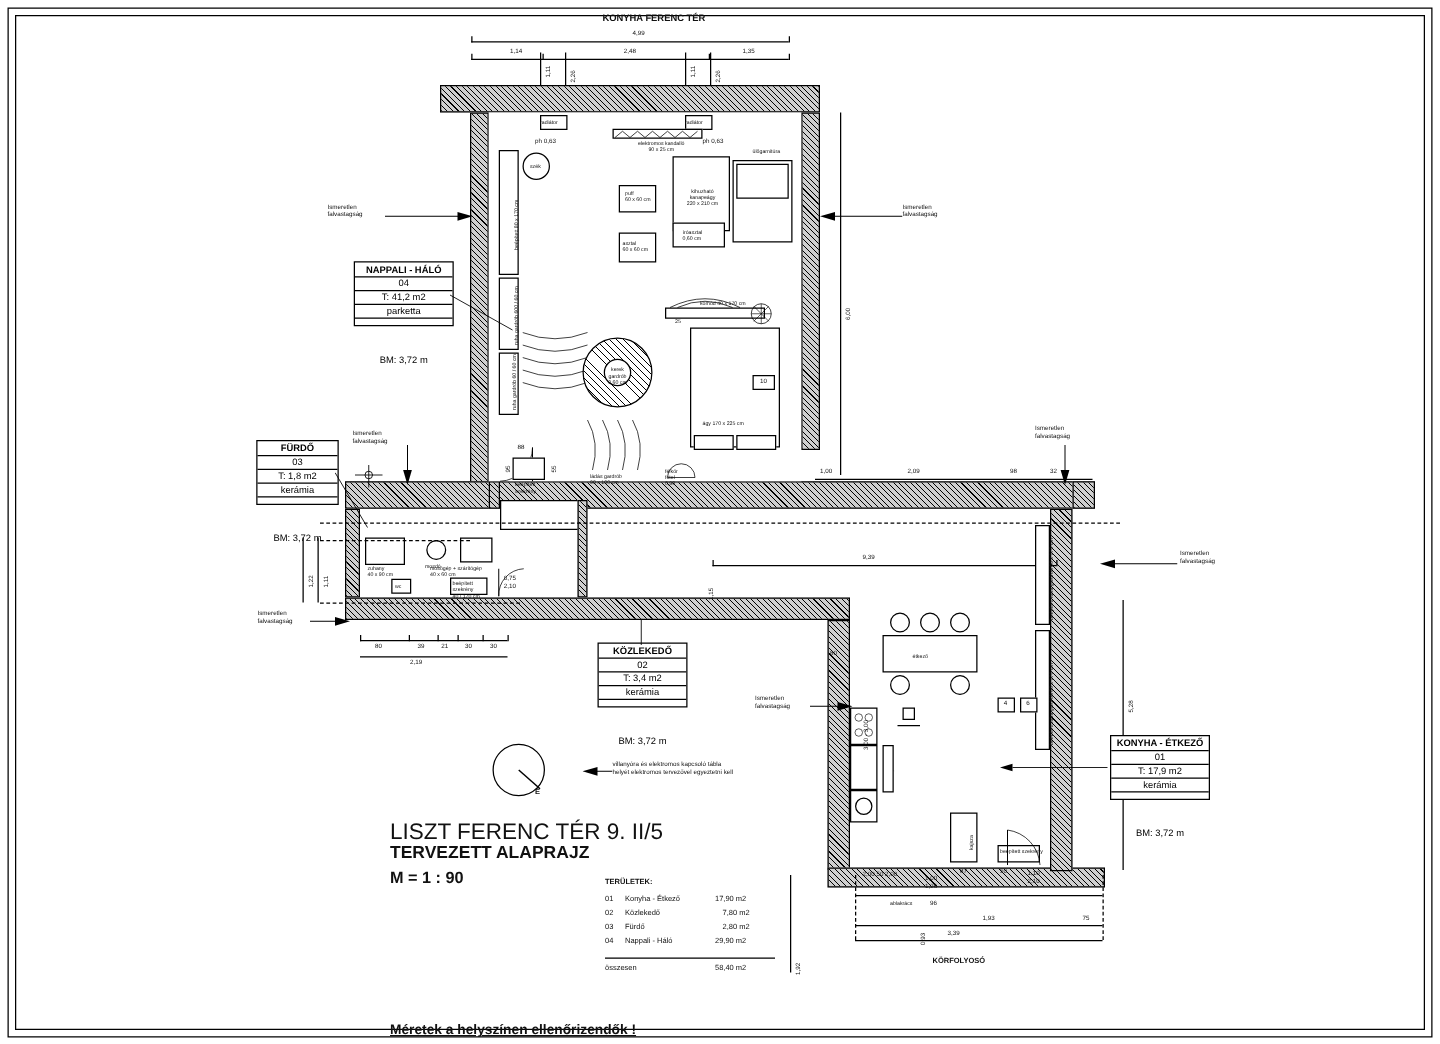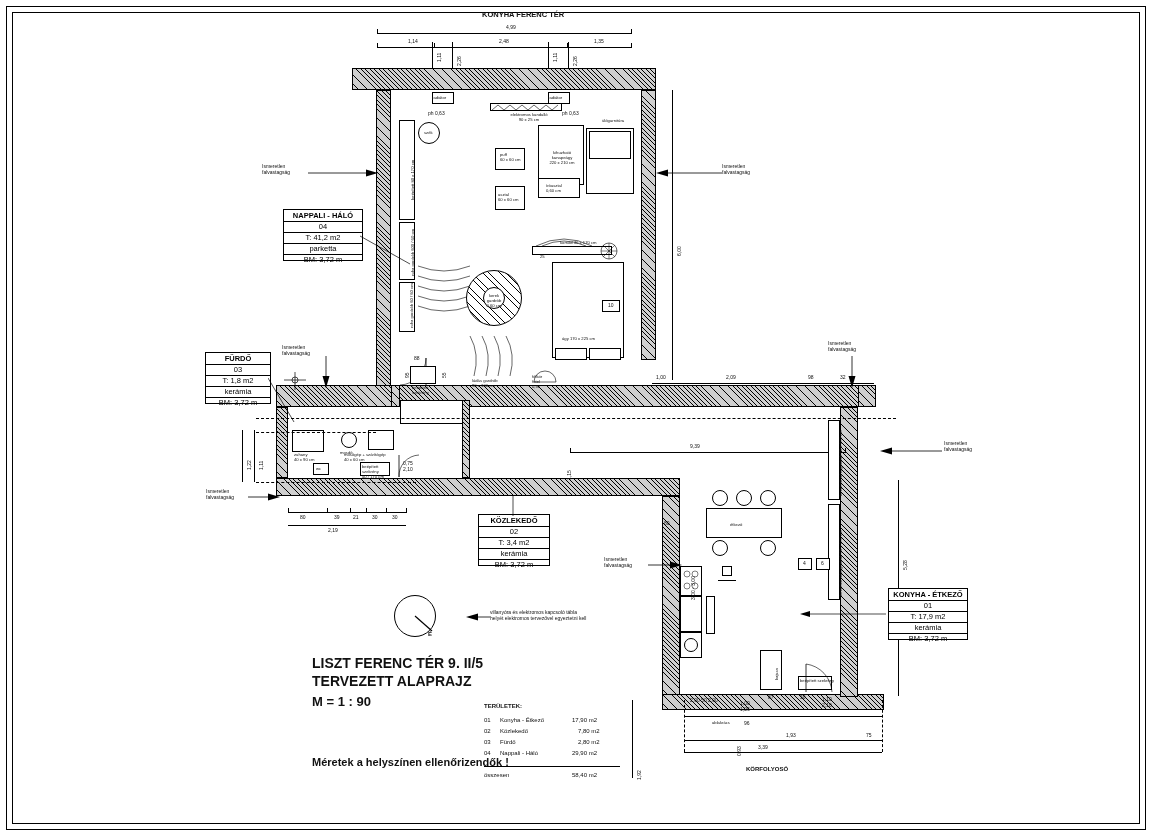--- a/index.html
+++ b/index.html
@@ -25,21 +25,21 @@
     box-sizing:border-box;
   }
   .room{position:absolute;border:1px solid #000;box-sizing:border-box;background:#fff;}
   .thin{position:absolute;background:#000;}
   .dash{position:absolute;border-top:1px dashed #000;}
   .dashv{position:absolute;border-left:1px dashed #000;}
   .box{position:absolute;border:1px solid #000;box-sizing:border-box;background:#fff;}
   .lbl{position:absolute;border:1px solid #000;background:#fff;box-sizing:border-box;text-align:center;font-size:7.5px;line-height:10px;}
   .lbl .hd{font-weight:bold;font-size:7.5px;padding-top:1px;}
   .lbl div{border-bottom:1px solid #000;}
-  .lbl div:last-child{border-bottom:none;}
+  .lbl div:last-child{border-bottom:none;margin-top:28px;}
   .dimline{position:absolute;background:#000;height:1px;}
   .dimv{position:absolute;background:#000;width:1px;}
   .tick{position:absolute;background:#000;width:1px;height:5px;}
   .circ{position:absolute;border:1px solid #000;border-radius:50%;box-sizing:border-box;background:#fff;}
   .hatch2{
     background-image:repeating-linear-gradient(45deg,#000 0,#000 0.5px,rgba(0,0,0,0) 0.5px,rgba(0,0,0,0) 4px);
   }
 </style>
 </head>
 <body>
@@ -450,36 +450,36 @@
     <line x1="10" y1="5" x2="24" y2="5" stroke="#000" stroke-width="0.8"></line>
     <polygon points="0,5 12,1.5 12,8.5" fill="#000"></polygon>
   </svg>
 
   <div class="circ" style="left:394px;top:595px;width:42px;height:42px;"></div>
   <svg class="abs" style="left:394px;top:595px;" width="46" height="46">
     <line x1="21" y1="21" x2="38" y2="36" stroke="#000" stroke-width="1.2"></line>
   </svg>
   <div class="t sm b" style="left:428px;top:631px;">É</div>
 
-  <div class="t" style="left:312px;top:655px;font-size:14px;font-weight:bold;">LISZT FERENC TÉR 9. II/5</div>
+  <div class="t" style="left:312px;top:655px;font-size:18px;font-weight:normal;">LISZT FERENC TÉR 9. II/5</div>
   <div class="t" style="left:312px;top:673px;font-size:14px;font-weight:bold;">TERVEZETT ALAPRAJZ</div>
   <div class="t" style="left:312px;top:694px;font-size:13px;font-weight:bold;">M = 1 : 90</div>
 
   <div class="t sm b" style="left:484px;top:703px;">TERÜLETEK:</div>
   <div class="t sm" style="left:484px;top:717px;">01</div>
   <div class="t sm" style="left:500px;top:717px;">Konyha - Étkező</div>
   <div class="t sm" style="left:572px;top:717px;">17,90 m2</div>
   <div class="t sm" style="left:484px;top:728px;">02</div>
   <div class="t sm" style="left:500px;top:728px;">Közlekedő</div>
   <div class="t sm" style="left:578px;top:728px;">7,80 m2</div>
   <div class="t sm" style="left:484px;top:739px;">03</div>
   <div class="t sm" style="left:500px;top:739px;">Fürdő</div>
   <div class="t sm" style="left:578px;top:739px;">2,80 m2</div>
   <div class="t sm" style="left:484px;top:750px;">04</div>
   <div class="t sm" style="left:500px;top:750px;">Nappali - Háló</div>
   <div class="t sm" style="left:572px;top:750px;">29,90 m2</div>
   <div class="thin" style="left:484px;top:766px;width:136px;height:1px;"></div>
   <div class="t sm" style="left:484px;top:772px;">összesen</div>
   <div class="t sm" style="left:572px;top:772px;">58,40 m2</div>
 
-  <div class="t" style="left:312px;top:756px;font-size:11px;font-weight:bold;">Méretek a helyszínen ellenőrizendők !</div>
+  <div class="t" style="left:312px;top:818px;font-size:11px;font-weight:bold;text-decoration:underline;">Méretek a helyszínen ellenőrizendők !</div>
 
 </div>
 
 </body></html>

